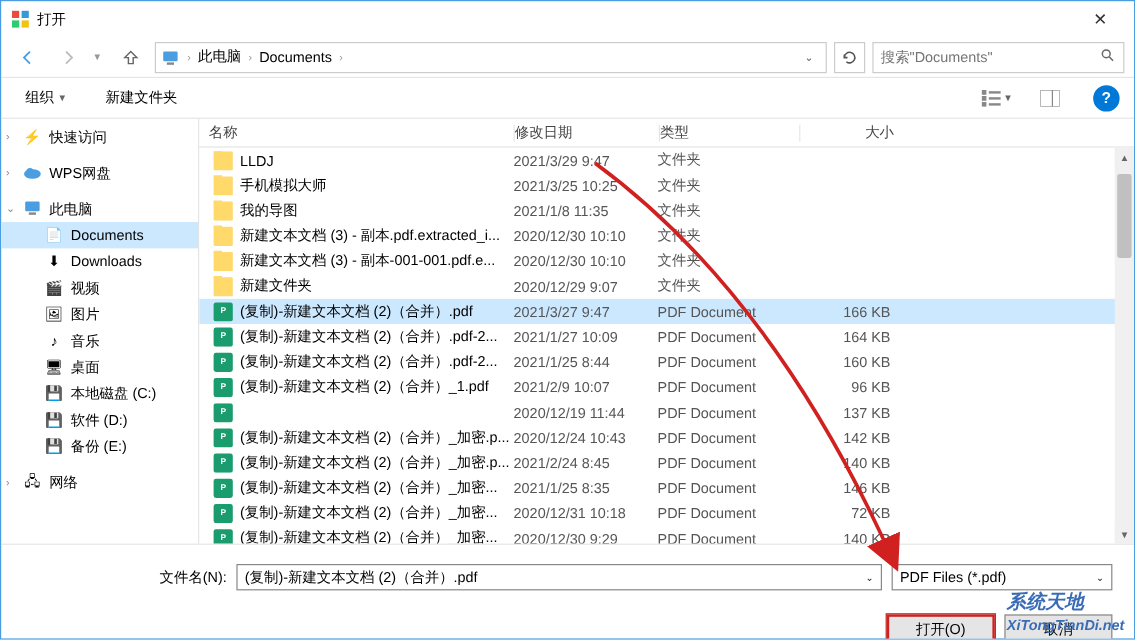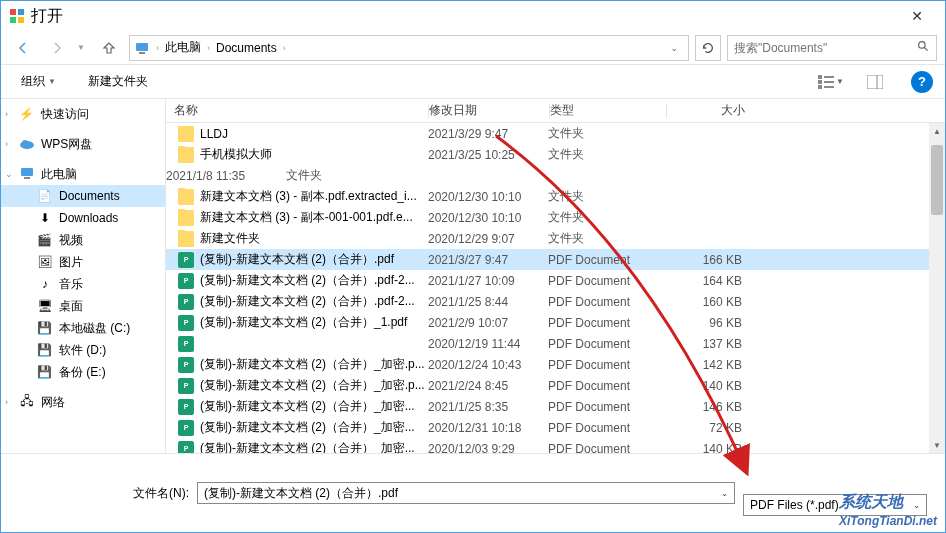--- a/index.html
+++ b/index.html
@@ -1,20 +1,20 @@
 <!DOCTYPE html>
 <html><head>
 <meta charset="utf-8">
 <style>
 * { margin: 0; padding: 0; box-sizing: border-box; font-family: "Microsoft YaHei", "Segoe UI", sans-serif; font-size: 12px; }
 body { background: #fff; width: 946px; height: 533px; border: 1px solid #4a9de0; overflow: hidden; position: relative; }
 
 .titlebar { display: flex; align-items: center; height: 30px; padding: 0 8px; }
 .titlebar .icon { width: 16px; height: 16px; margin-right: 6px; }
-.titlebar .title { flex: 1; font-size: 16px; }
+.titlebar .title { flex: 1; font-size: 12px; }
 .titlebar .close { width: 40px; height: 30px; display: flex; align-items: center; justify-content: center; font-size: 14px; color: #333; cursor: pointer; }
 
 .navbar { display: flex; align-items: center; height: 34px; padding: 0 8px; border-bottom: 1px solid #e5e5e5; gap: 6px; }
 .nav-btn { width: 28px; height: 28px; display: flex; align-items: center; justify-content: center; color: #999; border-radius: 3px; }
 .nav-btn.enabled { color: #4a9de0; }
 .nav-dd { width: 12px; color: #999; font-size: 8px; }
 .nav-up { color: #666; }
 .breadcrumb { flex: 1; height: 26px; border: 1px solid #ccc; display: flex; align-items: center; padding: 0 4px; background: #fff; }
 .bc-icon { width: 16px; height: 16px; margin-right: 4px; }
 .bc-item { padding: 0 4px; cursor: pointer; }
@@ -65,21 +65,21 @@
 .scrollbar-v { position: absolute; right: 0; top: 24px; bottom: 0; width: 16px; background: #f0f0f0; }
 .sb-btn { height: 16px; background: #f0f0f0; display: flex; align-items: center; justify-content: center; font-size: 8px; color: #666; }
 .sb-thumb { background: #c0c0c0; margin: 0 2px; border-radius: 2px; }
 
 .footer { border-top: 1px solid #e5e5e5; padding: 16px 18px 12px 18px; }
 .fn-row { display: flex; align-items: center; gap: 8px; margin-bottom: 20px; }
 .fn-label { width: 170px; text-align: right; }
 .fn-input { flex: 1; height: 22px; border: 1px solid #888; padding: 0 6px; display: flex; align-items: center; }
 .fn-input input { border: none; outline: none; flex: 1; font-size: 12px; }
 .fn-dd { font-size: 8px; color: #333; }
-.ft-select { width: 184px; height: 22px; border: 1px solid #888; display: flex; align-items: center; padding: 0 6px; margin-top: 24px; }
+.ft-select { width: 184px; height: 22px; border: 1px solid #888; display: flex; align-items: center; padding: 0 6px; }
 .btn-row { display: flex; justify-content: flex-end; gap: 8px; }
 .btn { width: 90px; height: 24px; border: 1px solid #888; background: #e5e5e5; display: flex; align-items: center; justify-content: center; cursor: pointer; }
 .btn.primary { border: 2px solid #d02020; box-shadow: 0 0 0 1px #d02020; }
 
 .watermark { position: absolute; bottom: 4px; right: 8px; font-size: 13px; color: #3a6cb5; font-style: italic; font-weight: bold; pointer-events: none; }
 .watermark .cn { font-size: 16px; }
 
 .arrow-svg { position: absolute; top: 125px; left: 475px; width: 290px; height: 360px; pointer-events: none; z-index: 10; }
 </style>
 </head>
@@ -267,20 +267,24 @@
         <div class="filerow">
           <div class="fr-name">
             <span class="ficon folder"></span>
             <span>手机模拟大师</span>
           </div>
           <div class="fr-date">2021/3/25 10:25</div>
           <div class="fr-type">文件夹</div>
           <div class="fr-size"></div>
         </div>
         <div class="filerow">
+          <div class="fr-name">
+            <span class="ficon folder"></span>
+            <span>我的导图</span>
+          </div>
           <div class="fr-date">2021/1/8 11:35</div>
           <div class="fr-type">文件夹</div>
           <div class="fr-size"></div>
         </div>
         <div class="filerow">
           <div class="fr-name">
             <span class="ficon folder"></span>
             <span>新建文本文档 (3) - 副本.pdf.extracted_i...</span>
           </div>
           <div class="fr-date">2020/12/30 10:10</div>
@@ -383,21 +387,21 @@
           </div>
           <div class="fr-date">2020/12/31 10:18</div>
           <div class="fr-type">PDF Document</div>
           <div class="fr-size">72 KB</div>
         </div>
         <div class="filerow">
           <div class="fr-name">
             <span class="ficon pdf"></span>
             <span>(复制)-新建文本文档 (2)（合并）_加密...</span>
           </div>
-          <div class="fr-date">2020/12/03 9:29</div>
+          <div class="fr-date">2020/12/30 9:29</div>
           <div class="fr-type">PDF Document</div>
           <div class="fr-size">140 KB</div>
         </div>
       </div>
     <div class="scrollbar-v">
       <div class="sb-btn">▲</div>
       <div class="sb-thumb" style="height:70px;margin-top:6px;"></div>
       <div class="sb-btn" style="position:absolute;bottom:0;width:100%;">▼</div>
     </div>
   </div>

